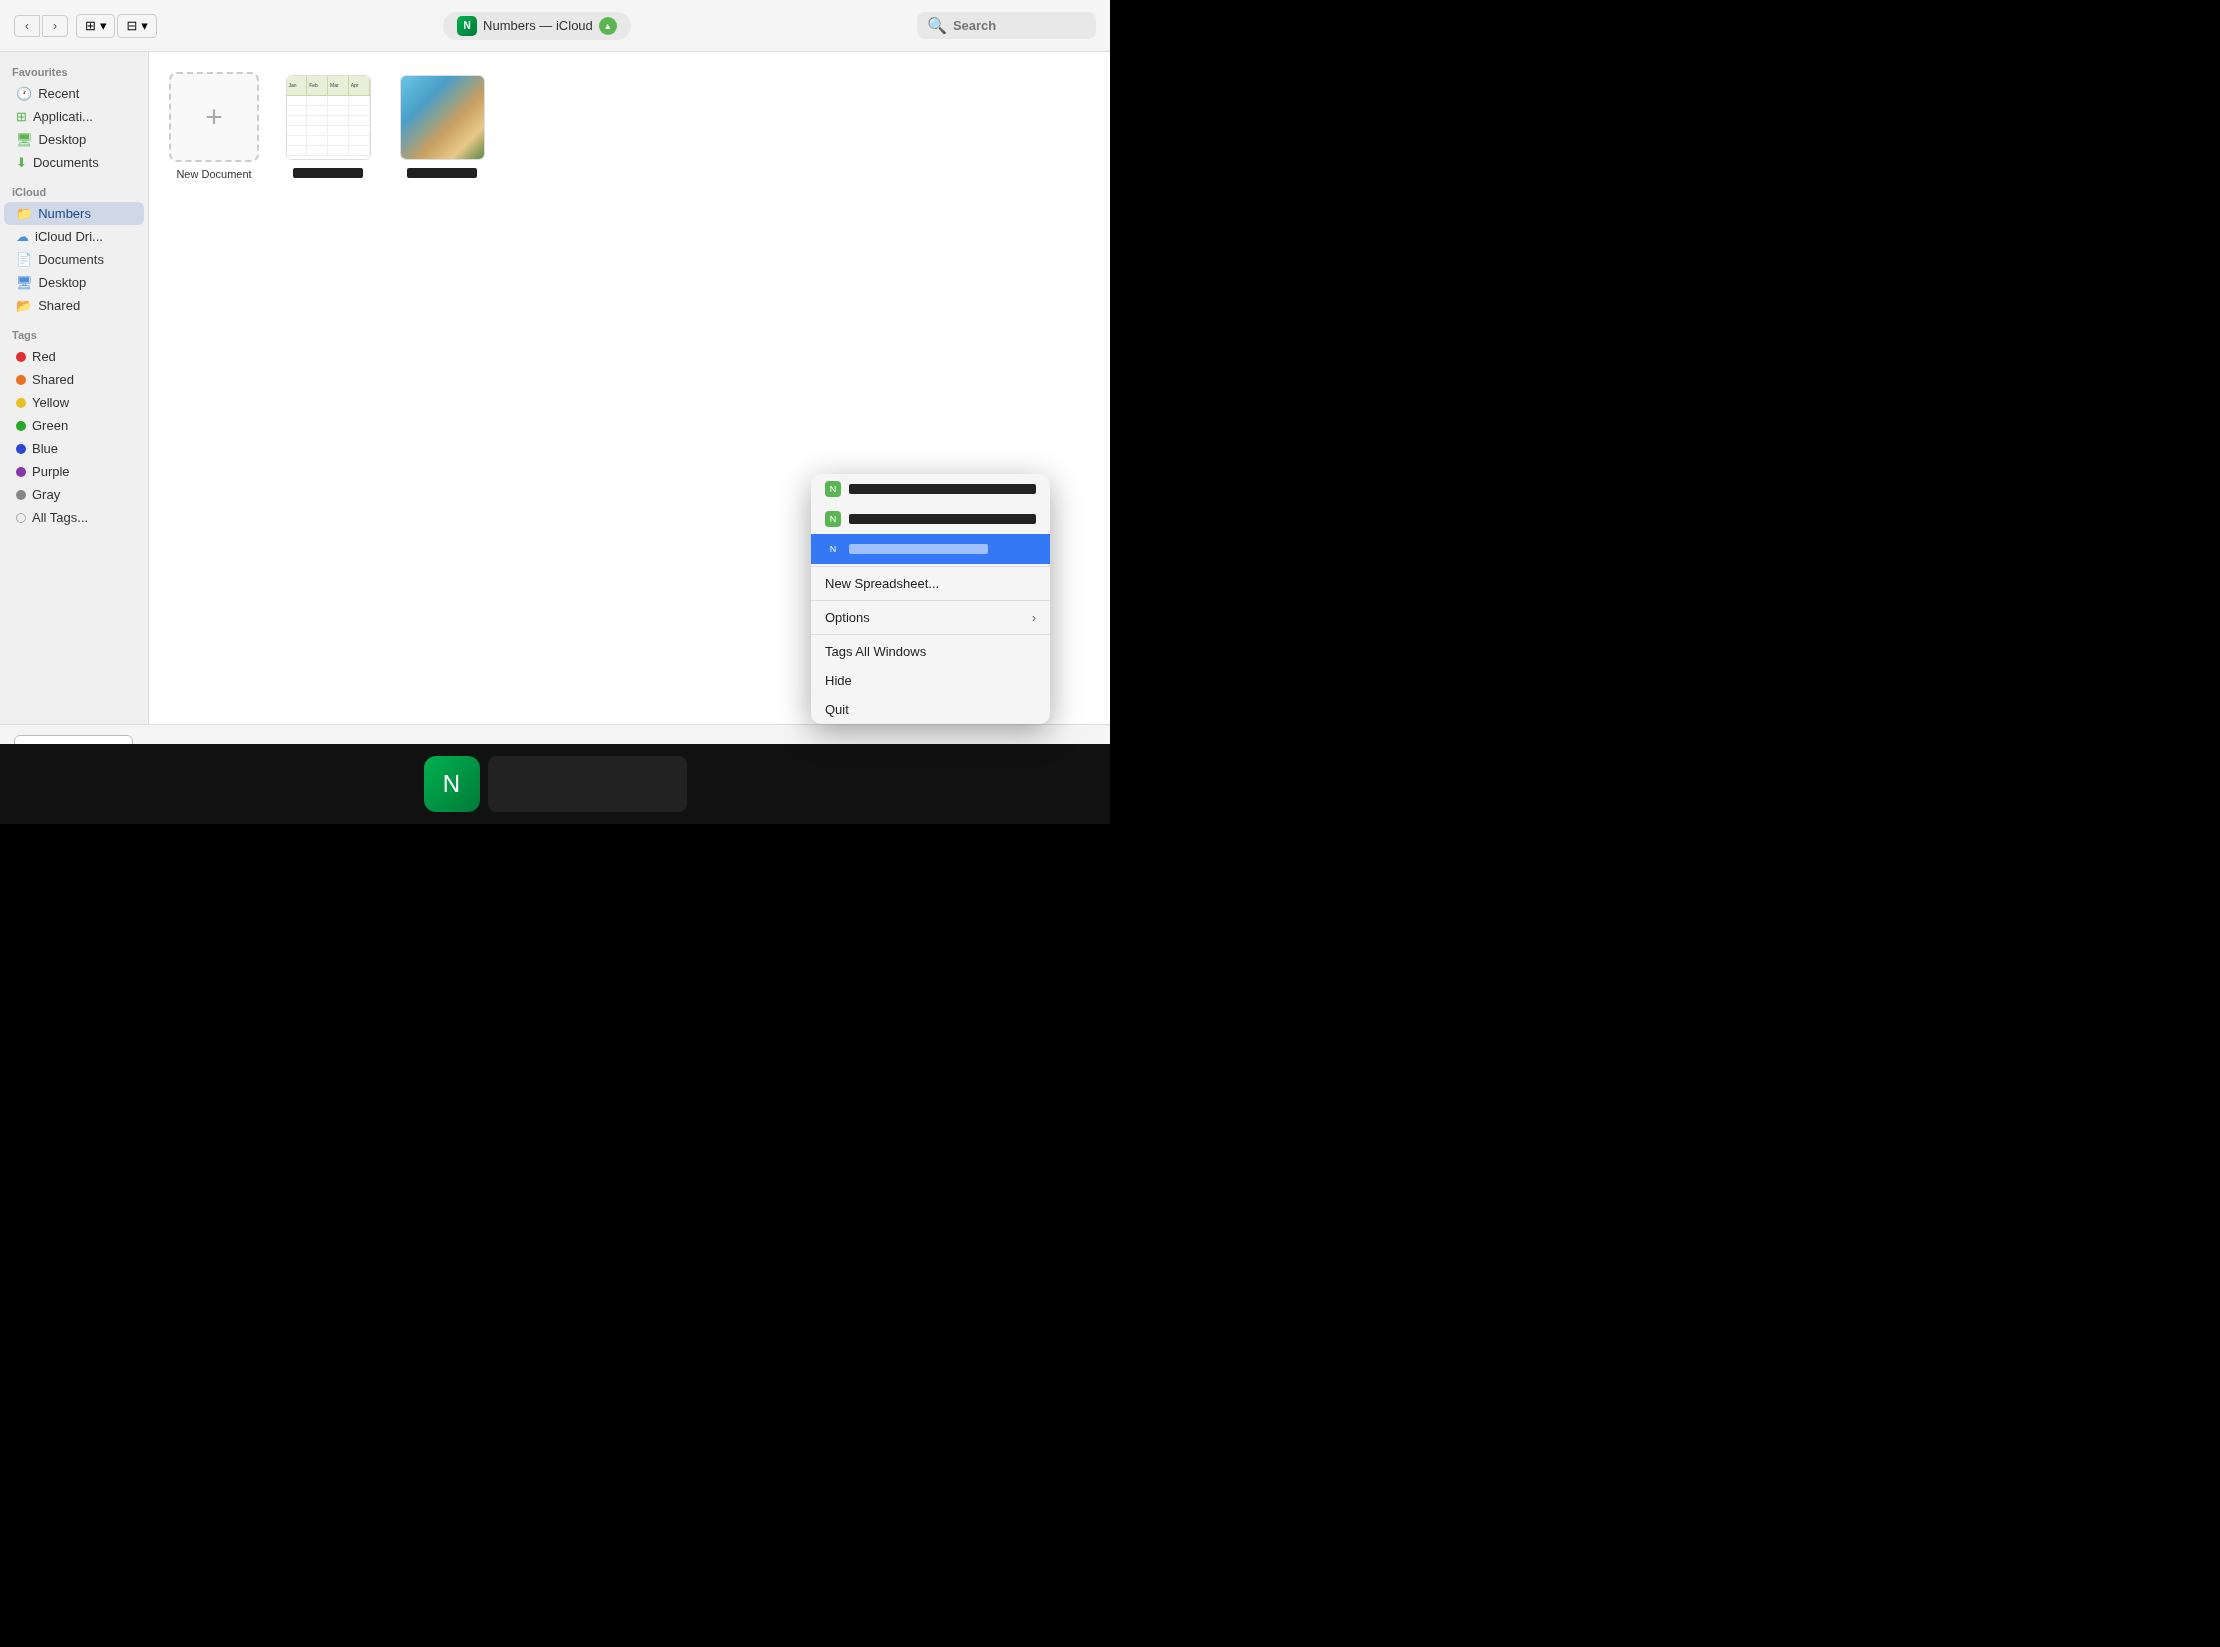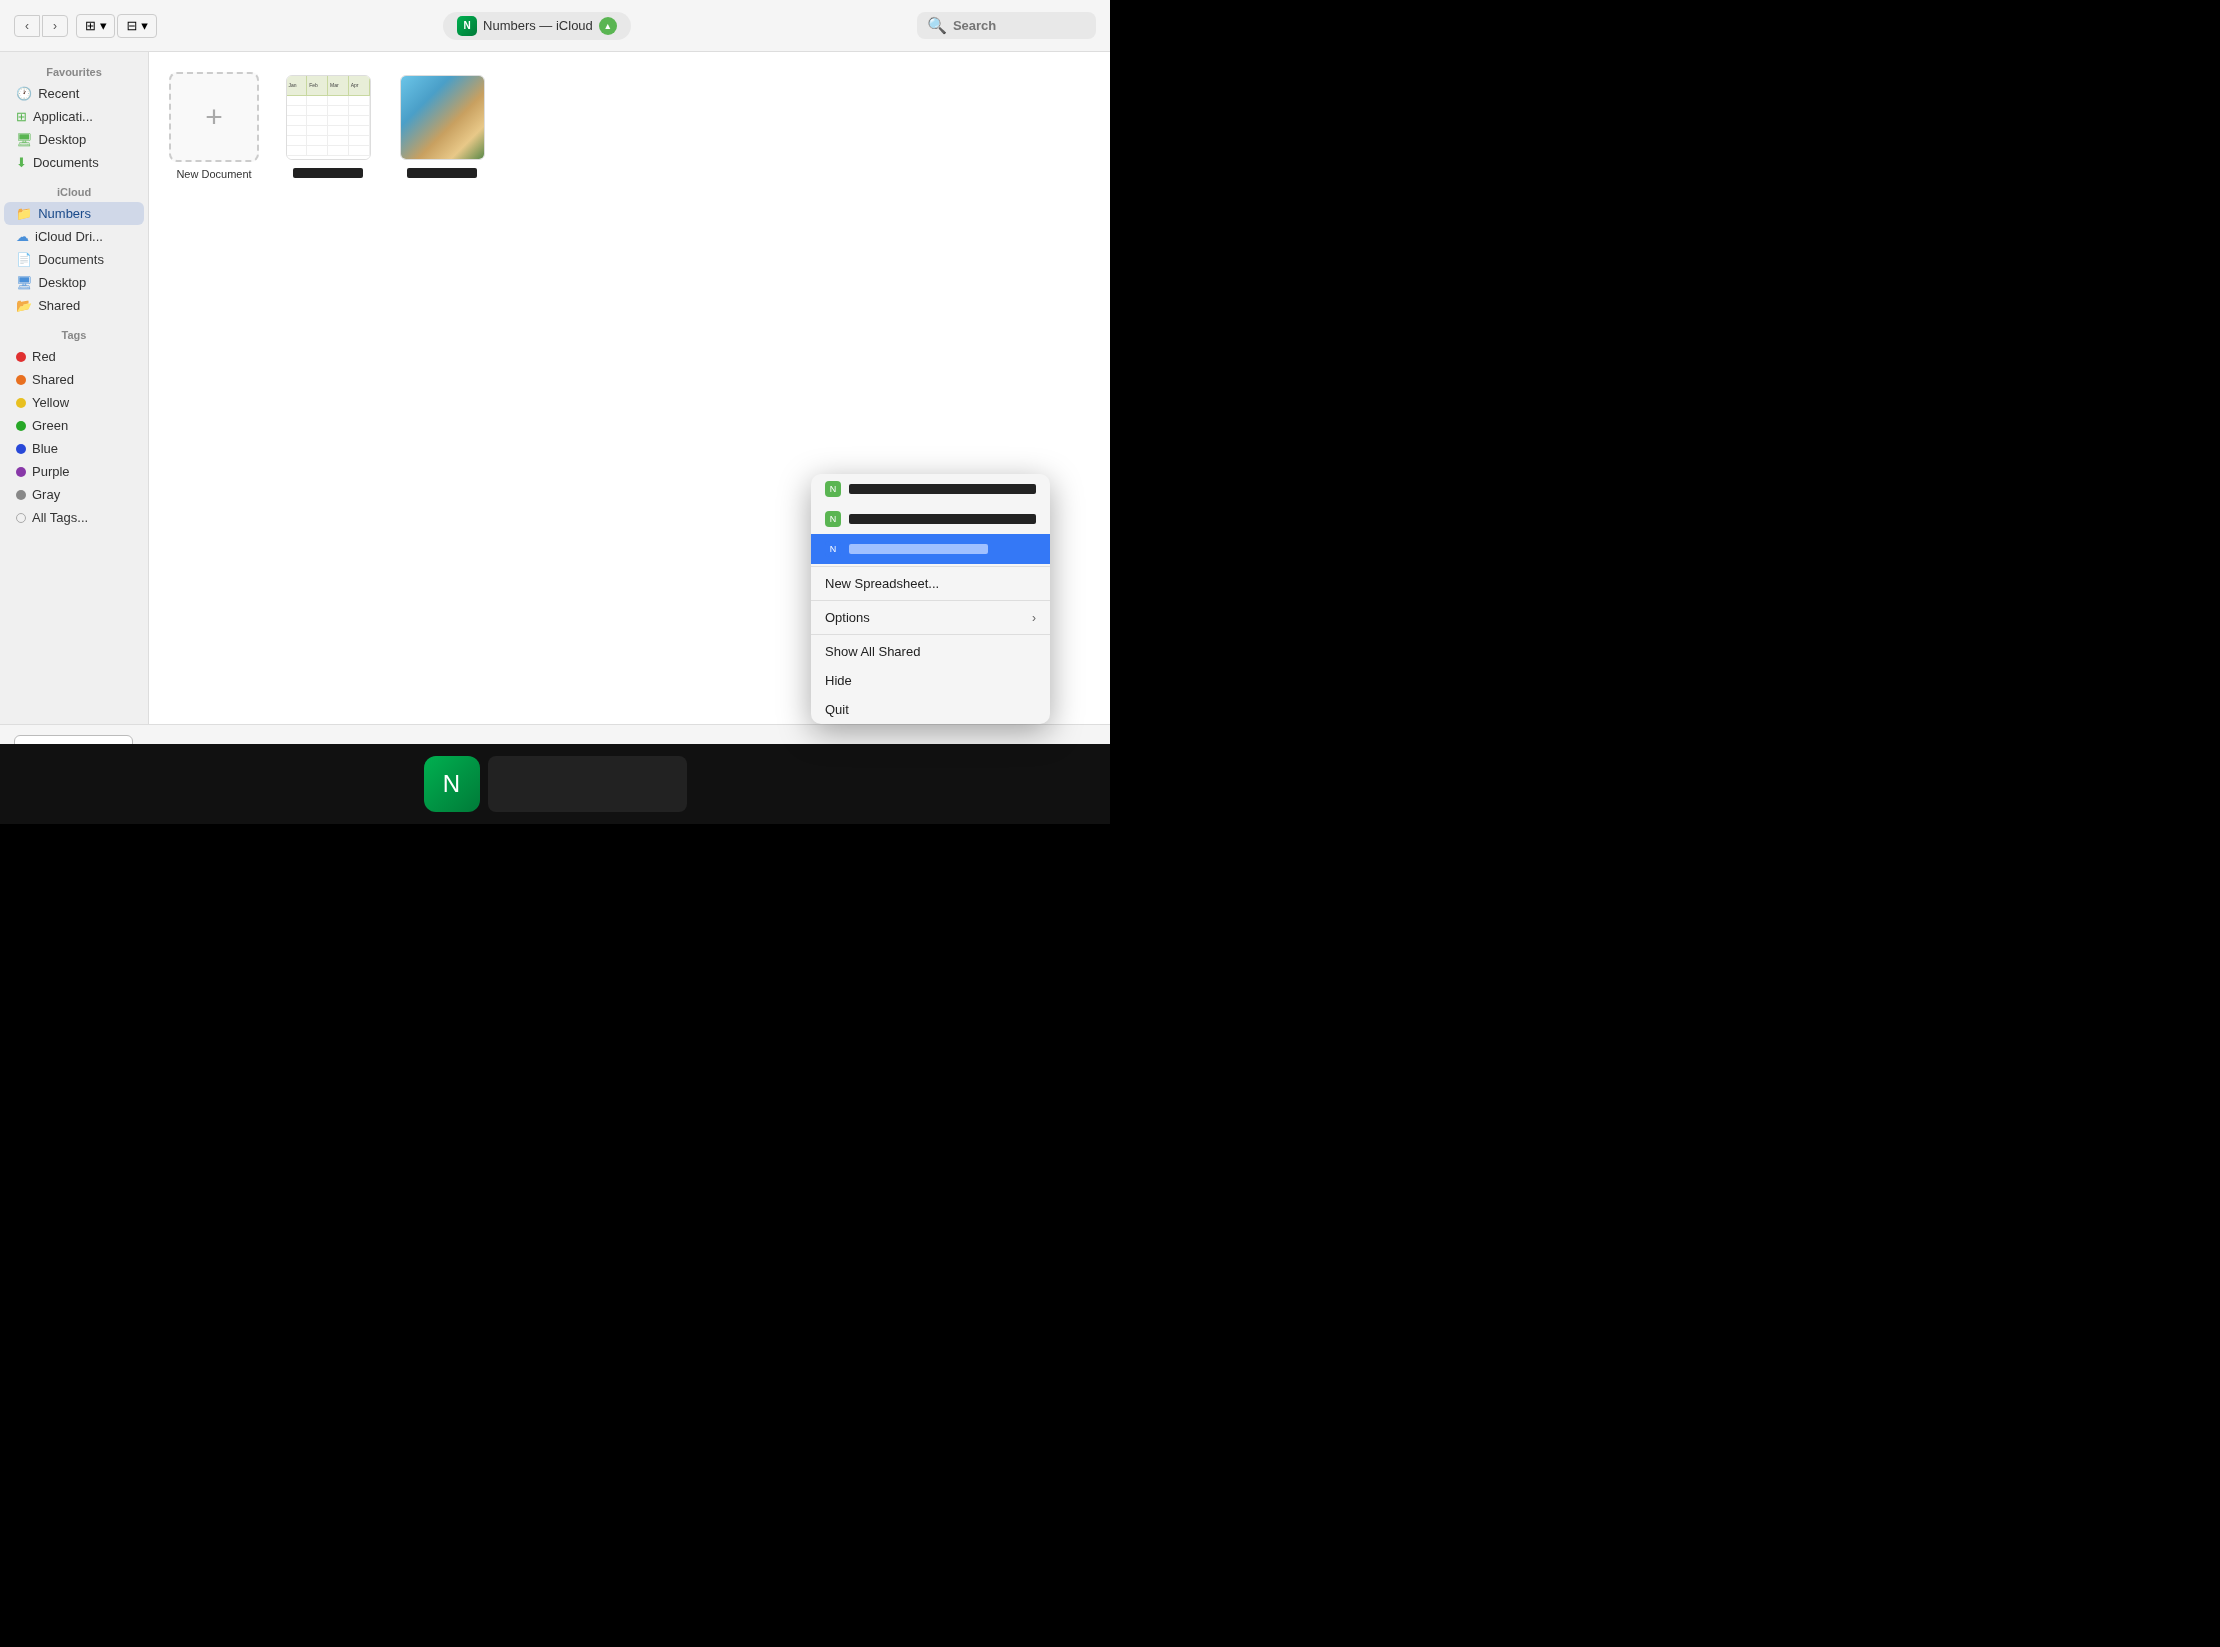--- a/index.html
+++ b/index.html
@@ -152,21 +152,20 @@
 
     
     .sidebar {
       width: 149px;
       background: #f0f0f0;
       border-right: 1px solid #ddd;
       padding: 10px 0;
       overflow-y: auto;
       font-size: 13px;
       flex-shrink: 0;
-      text-align: center;
     }
 
     .sidebar-section {
       margin-bottom: 8px;
     }
 
     .sidebar-section-header {
       padding: 4px 12px;
       font-size: 11px;
       font-weight: 600;
@@ -712,21 +711,21 @@
   <div class="context-menu-divider"></div>
 
   <div class="context-menu-item">
     <span style="flex:1;">Options</span>
     <span class="cm-arrow">›</span>
   </div>
 
   <div class="context-menu-divider"></div>
 
   <div class="context-menu-item">
-    <span>Show All Shared</span>
+    <span>Tags All Windows</span>
   </div>
 
   <div class="context-menu-item">
     <span>Hide</span>
   </div>
 
   <div class="context-menu-item">
     <span>Quit</span>
   </div>
 

